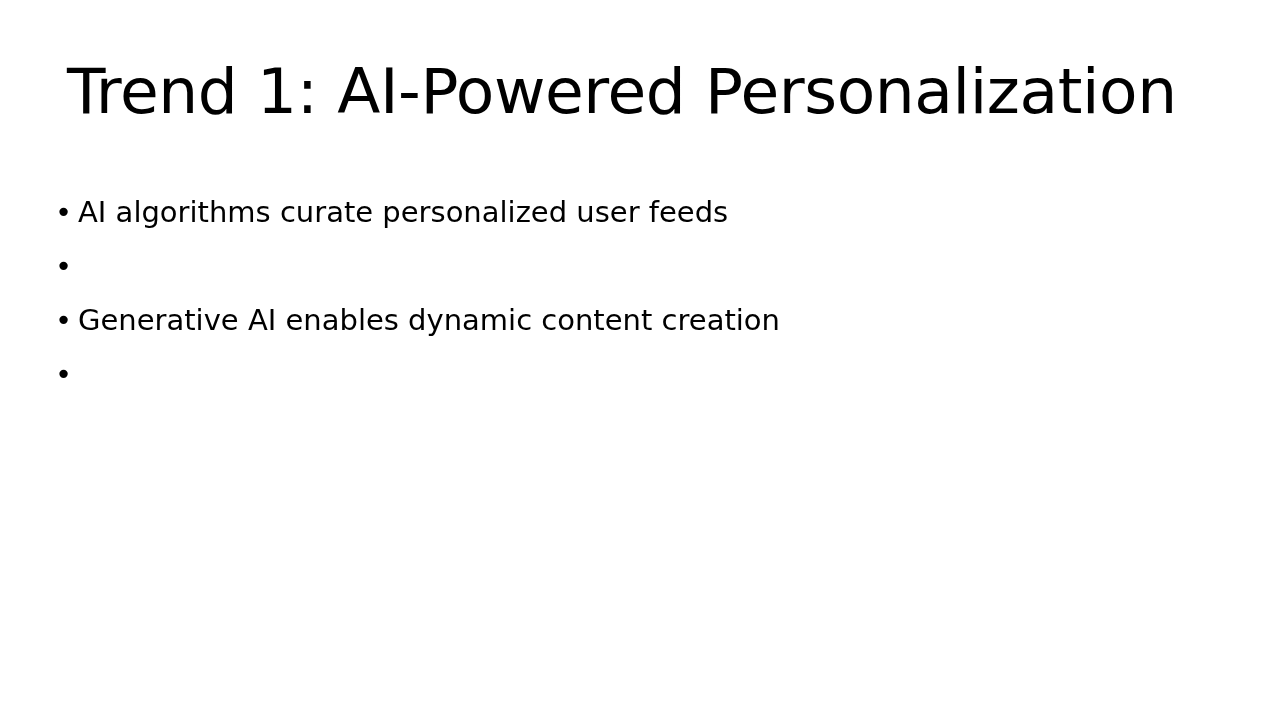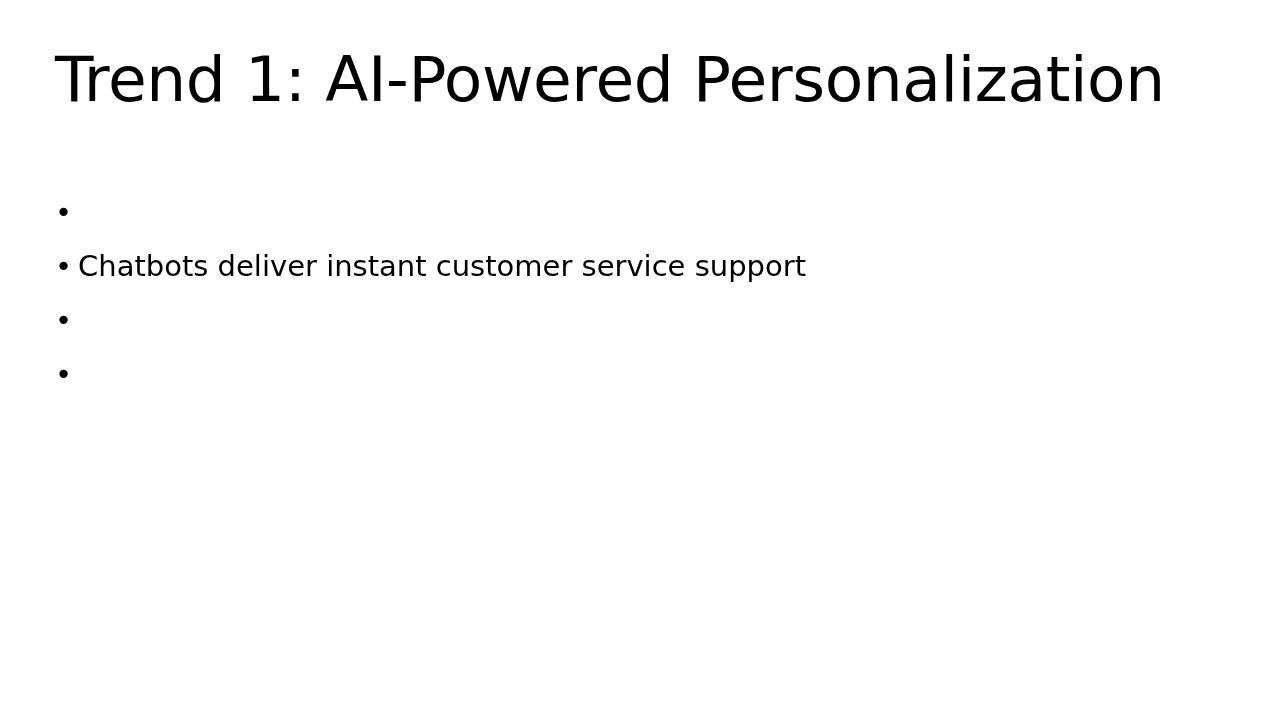--- a/index.html
+++ b/index.html
@@ -22,21 +22,21 @@
     height: 720px;
     background: #ffffff;
     box-sizing: border-box;
   }
 
   .slide-title {
     position: absolute;
     left: 55px;
     top: 48px;
     width: 1170px;
-    margin: 0;
+    margin: 12px;
     font-family: "DejaVu Sans", "Liberation Sans", sans-serif;
     font-size: 63px;
     font-weight: 400;
     line-height: 1.0;
     letter-spacing: -0.4px;
     color: #000000;
     white-space: nowrap;
   }
 
   .bullet-list {
@@ -78,29 +78,30 @@
 <body>
 
 <div class="slide">
 
   <h1 class="slide-title">Trend 1: AI-Powered Personalization</h1>
 
   <ul class="bullet-list">
 
     <li class="bullet-item">
       <span class="bullet-marker">•</span>
+      <span class="bullet-text">AI algorithms curate personalized user feeds</span>
     </li>
 
     <li class="bullet-item">
       <span class="bullet-marker">•</span>
-      <span class="bullet-text">Chatbots deliver instant customer service support</span>
     </li>
 
     <li class="bullet-item">
       <span class="bullet-marker">•</span>
+      <span class="bullet-text">Generative AI enables dynamic content creation</span>
     </li>
 
     <li class="bullet-item">
       <span class="bullet-marker">•</span>
     </li>
 
   </ul>
 
 </div>
 

